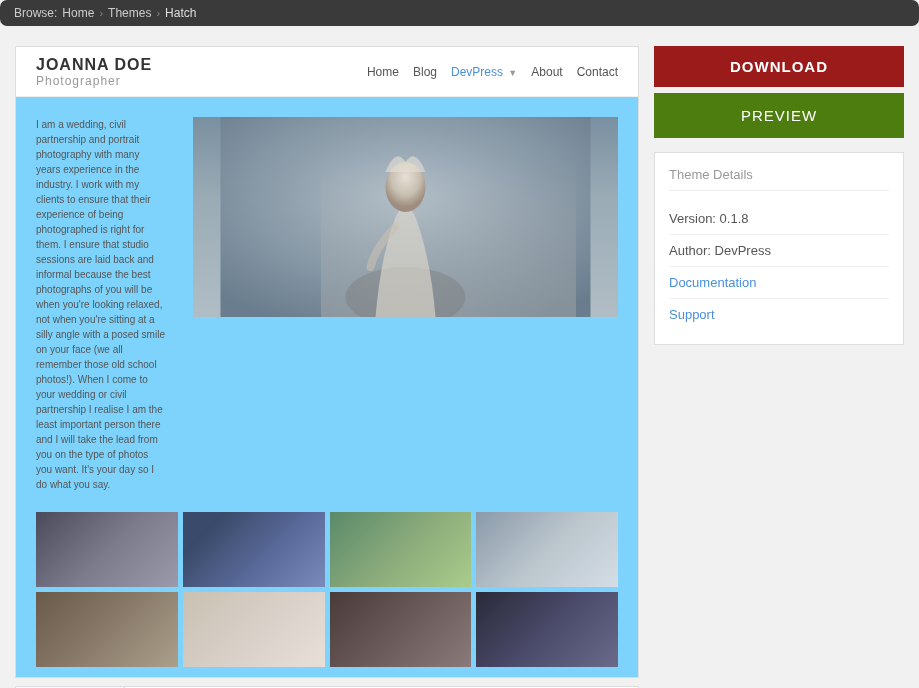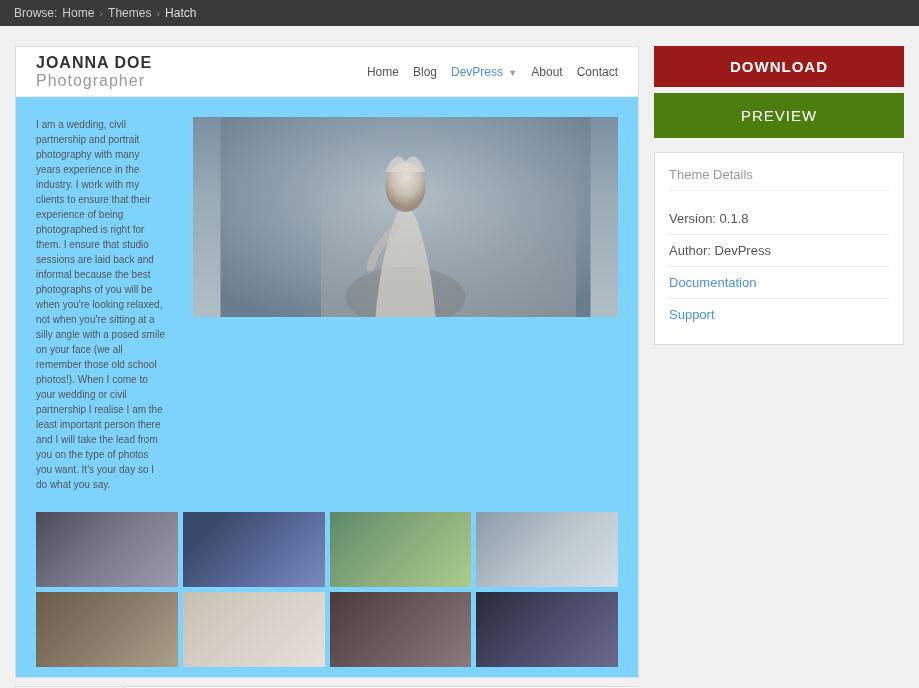--- a/index.html
+++ b/index.html
@@ -7,20 +7,21 @@
 
     
     #breadcrumb {
       background: #3a3a3a;
       padding: 6px 14px;
       font-size: 12px;
       color: #ccc;
       display: flex;
       align-items: center;
       gap: 5px;
+      border-radius: 7px;
     }
     #breadcrumb a { color: #ccc; text-decoration: none; }
     #breadcrumb .sep { color: #888; font-size: 11px; }
 
     
     #main-layout {
       display: flex;
       gap: 0;
       padding: 20px 15px;
       align-items: flex-start;
@@ -46,21 +47,21 @@
       height: 50px;
     }
     #theme-brand .brand-name {
       font-size: 16px;
       font-weight: bold;
       text-transform: uppercase;
       letter-spacing: 1px;
       color: #333;
     }
     #theme-brand .brand-sub {
-      font-size: 16px;
+      font-size: 12px;
       color: #999;
       letter-spacing: 1px;
     }
     #theme-nav-links {
       display: flex;
       gap: 14px;
       align-items: center;
     }
     #theme-nav-links a {
       font-size: 12px;

